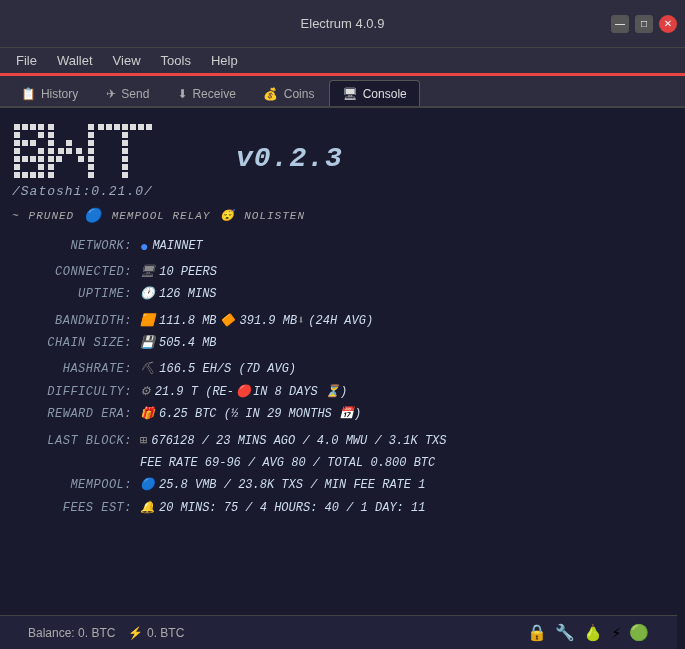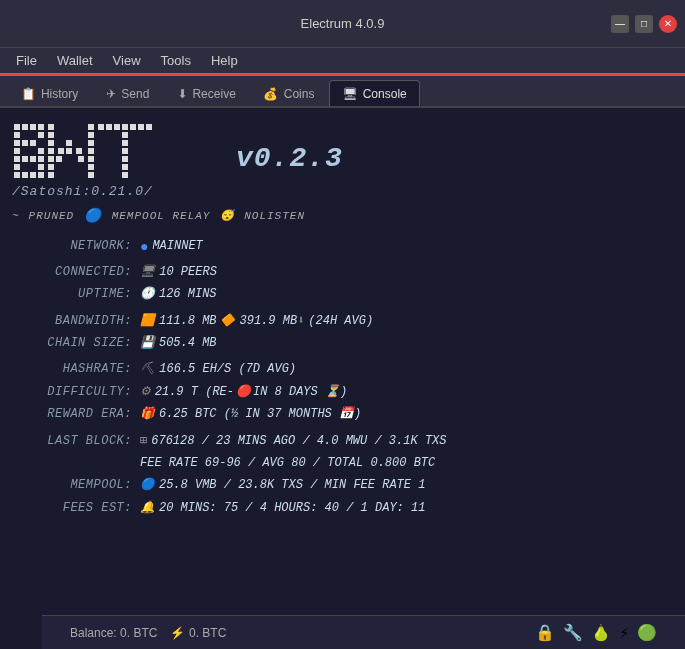--- a/index.html
+++ b/index.html
@@ -149,29 +149,28 @@
       display: flex;
       margin-bottom: 2px;
       font-size: 12px;
       line-height: 1.7;
     }
     
     .status-bar {
       position: absolute;
       bottom: 0;
       left: 0;
-      right: 0;
+      right: 8px;
       height: 34px;
       background: #22223a;
       border-top: 1px solid #444;
       display: flex;
       align-items: center;
       justify-content: space-between;
       padding: 0 28px;
-      margin-left: 42px;
     }
     .status-left {
       color: #aaa;
       font-size: 12px;
       font-family: sans-serif;
     }
     .status-right {
       display: flex;
       gap: 8px;
       align-items: center;
@@ -353,21 +352,21 @@
       <div class="full-row">
         <span class="info-label">DIFFICULTY:</span>
         <span style="color:#888; margin-right:4px;">⚙</span>
         <span class="info-value">21.9 T (RE-</span>
         <span style="color:#e05050; margin: 0 2px;">🔴</span>
         <span class="info-value">IN 8 DAYS ⏳)</span>
       </div>
       <div class="full-row">
         <span class="info-label">REWARD ERA:</span>
         <span style="color:#888; margin-right:4px;">🎁</span>
-        <span class="info-value">6.25 BTC (½ IN 37 MONTHS 📅)</span>
+        <span class="info-value">6.25 BTC (½ IN 29 MONTHS 📅)</span>
       </div>
     </div>
 
     <div style="margin-top:6px;">
       <div class="full-row">
         <span class="info-label">LAST BLOCK:</span>
         <span style="color:#888; margin-right:4px;">⊞</span>
         <span class="info-value">676128 / 23 MINS AGO / 4.0 MWU / 3.1K TXS</span>
       </div>
       <div class="full-row">

